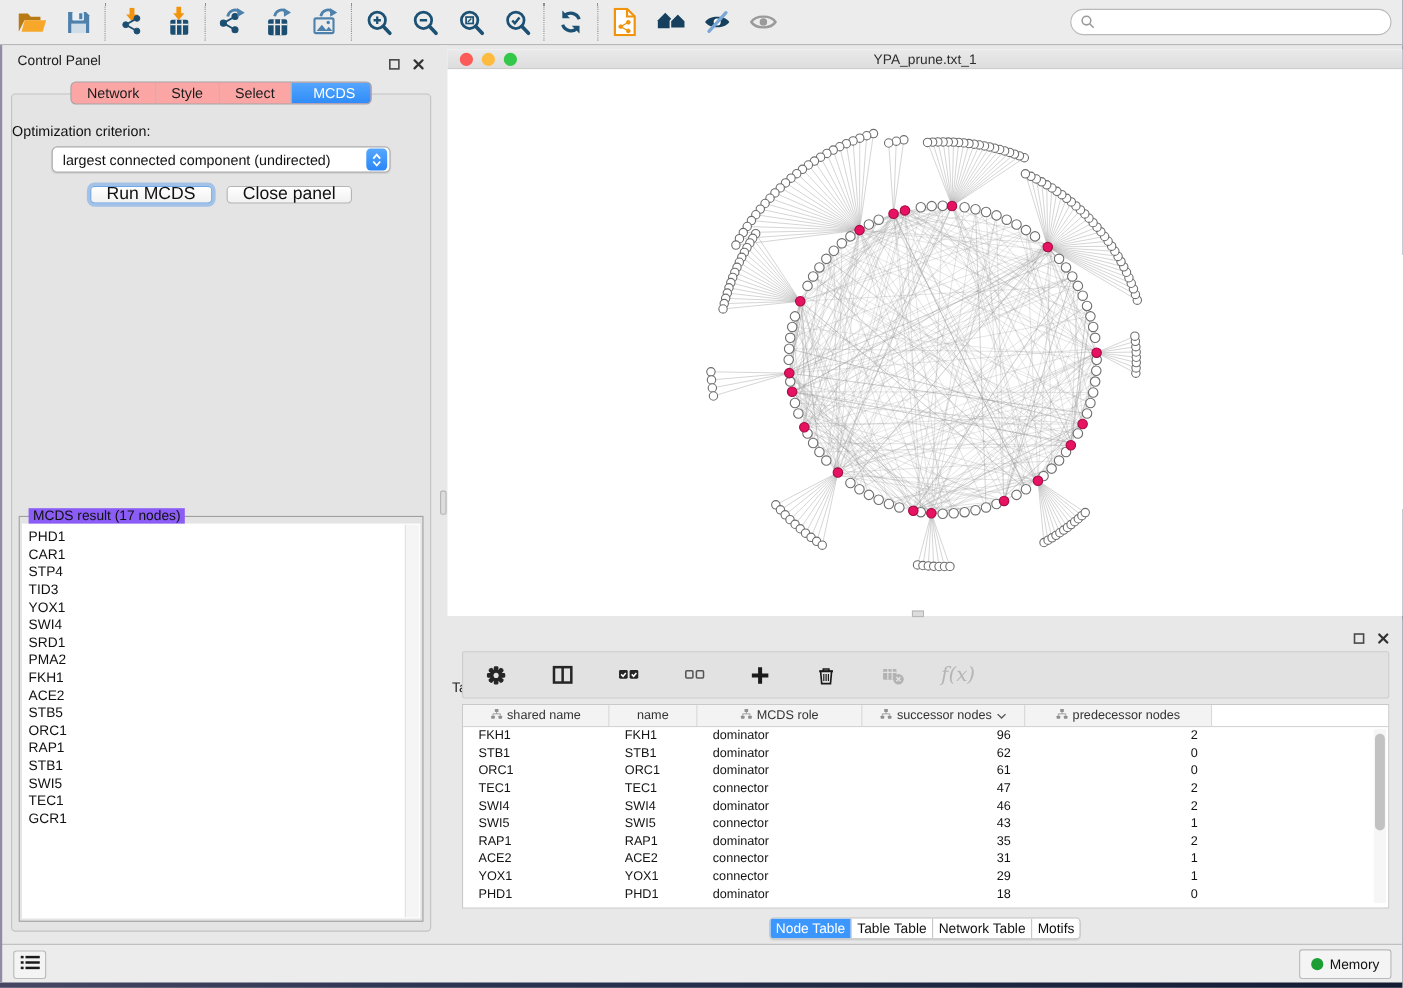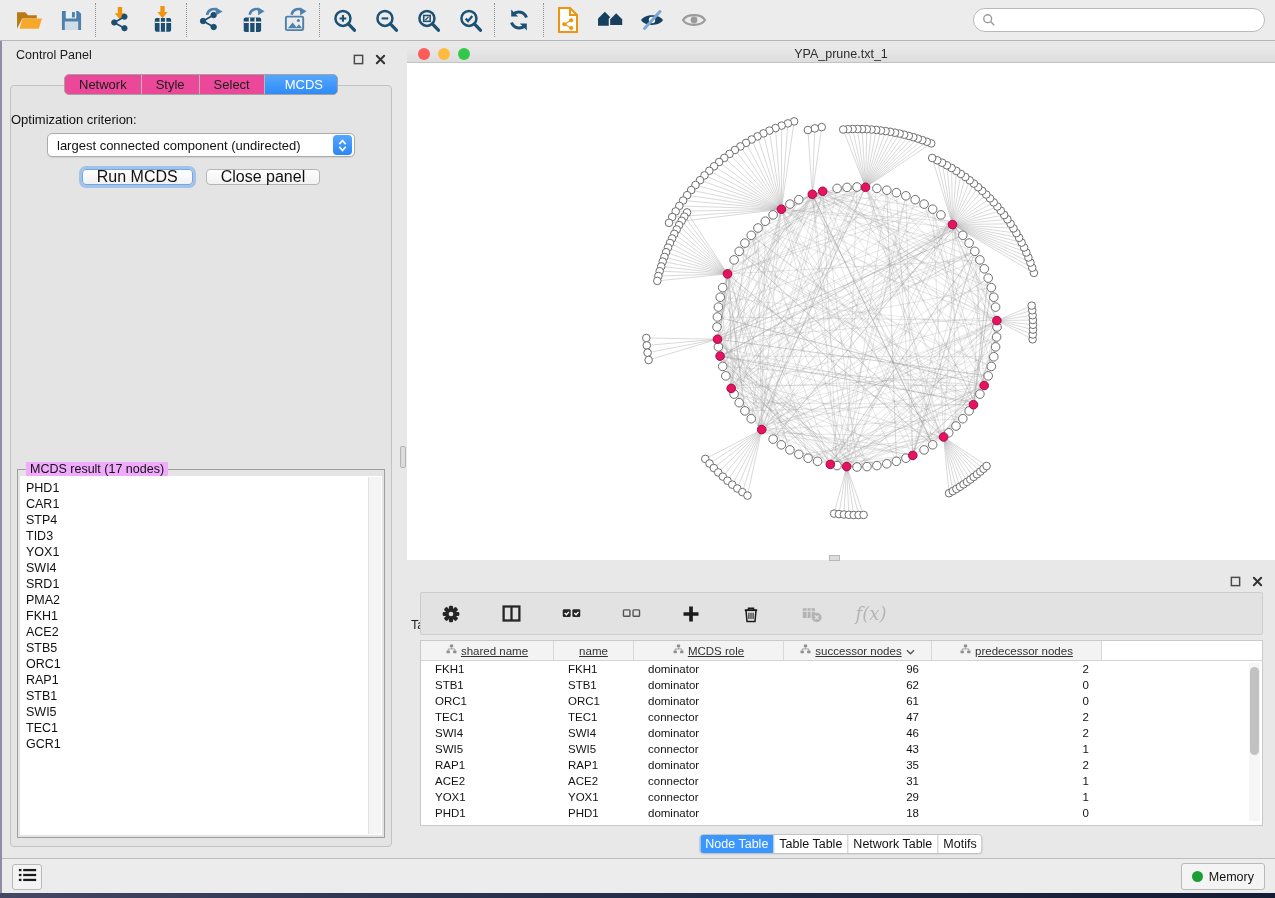--- a/index.html
+++ b/index.html
@@ -20,39 +20,39 @@
                border-radius:13px; display:flex; align-items:center; padding:0 8px; gap:5px; }
   .searchbox input { border:none; outline:none; flex:1; font-size:12.5px; background:transparent; font-family:inherit; }
 
   .left-strip { position:absolute; left:0; top:41px; width:2px; height:852px; background:#938ba6; z-index:40; }
 
   
   #control-panel { position:absolute; left:2px; top:41px; width:398px; height:817px; }
   .panel-title { position:absolute; top:7px; left:14px; font-size:12.5px; color:#1c1c1c; }
   .panel-btns { position:absolute; top:10px; right:14px; display:flex; gap:11px; align-items:center; }
   .cp-tabs { position:absolute; top:33px; left:50%; transform:translateX(-50%); display:flex;
-             border:1px solid #a3a3a3; border-radius:5px; overflow:hidden; background:#ec4899; z-index:2; height:21px; }
+             border:1px solid #a3a3a3; border-radius:5px; overflow:hidden; background:#fca5a5; z-index:2; height:21px; }
   .seg { padding:0 14px; line-height:20px; font-size:13px; color:#1c1c1c; border-left:1px solid #b9b9b9; }
   .seg:first-child { border-left:none; }
   .seg.active { background:linear-gradient(#55a7fd,#2e8bf8); color:#fff;padding-left:20px; }
   .cp-box { position:absolute; left:8px; right:8px; top:44px; bottom:11px; background:#e4e4e4;
             border:1px solid #c2c2c2; border-radius:4px; }
   .opt-label { position:absolute; top:26px; width:100%; text-align:left; font-size:13px; color:#111; }
   .select { position:absolute; top:47px; left:36px; right:36px; height:24px; background:#fff;
             border:1px solid #ababab; border-radius:5px; display:flex; align-items:center;
             box-shadow:0 1px 1px rgba(0,0,0,.08); }
   .select-label { flex:1; font-size:13px; padding-left:9px; color:#111; white-space:nowrap; overflow:hidden; }
   .stepper { width:19px; height:20px; margin-right:2px; border-radius:4px; flex:none;
              background:linear-gradient(#55a7fd,#2a87f8); display:flex; align-items:center; justify-content:center; }
   .btn-row { position:absolute; top:83px; width:100%; display:flex; justify-content:center; gap:13px; }
   .btn { height:16px; padding:0 14px; background:linear-gradient(#fff,#f1f1f1); border:1px solid #b5b5b5;
          border-radius:4px; font-size:16px; color:#111; display:flex; align-items:center; }
   .btn.focused { border-color:#6ca9e8; box-shadow:0 0 0 3px rgba(100,160,235,.5); }
   .fieldset { position:absolute; left:6px; right:6px; top:383px; bottom:8px; border:1px solid #9f9f9f; }
-  .legend { position:absolute; top:-8px; left:8px; background:#f0abfc; padding:0 4px; font-size:12.5px; color:#111; z-index:1; }
+  .legend { position:absolute; top:-8px; left:8px; background:#8b5cf6; padding:0 4px; font-size:12.5px; color:#111; z-index:1; }
   .listbox { position:absolute; left:2px; right:2px; top:6px; bottom:2px; background:#fff; overflow:hidden; padding-top:4px; }
   .mcds-item { font-size:12.5px; line-height:16px; padding-left:6px; color:#111; }
   .list-scroll { position:absolute; top:0; right:0; bottom:0; width:13px; background:#f5f5f5; border-left:1px solid #e2e2e2; }
 
   
   #right-region { position:absolute; left:400px; top:41px; right:0; height:817px; }
   .v-divider { position:absolute; left:0; top:0; width:7px; height:100%; background:#e8e8e8; }
   .v-handle { position:absolute; left:0; top:405px; width:6px; height:22px; background:#dcdcdc;
               border:1px solid #b5b5b5; border-radius:2px; }
 
@@ -73,21 +73,21 @@
   .tp-toolbar { position:absolute; left:13px; right:12px; top:29px; height:43px; background:#e2e2e2;
                 border:1px solid #cdcdcd; border-radius:2px; display:flex; align-items:center;
                 padding-left:12px; gap:24px; }
   .ttbtn { width:36px; height:36px; display:flex; align-items:center; justify-content:center; }
   .fx { font-family:"DejaVu Serif",serif; font-style:italic; font-size:18px; color:#b5b5b5; }
 
   .tablewrap { position:absolute; left:13px; right:12px; top:77px; height:186px; background:#fff;
                border:1px solid #c9c9c9; overflow:hidden; }
   .thead { display:flex; height:20px; background:#f3f3f3; border-bottom:1px solid #d4d4d4; }
   .th { display:flex; align-items:center; justify-content:center; gap:4px; border-right:1px solid #d8d8d8;
-        font-size:11.5px; color:#333; flex:none; white-space:nowrap; overflow:hidden;text-decoration:underline; }
+        font-size:11.5px; color:#333; flex:none; white-space:nowrap; overflow:hidden; }
   .th-filler { flex:1; background:#fff; }
   .tr { display:flex; height:16px; }
   .td { font-size:11.5px; line-height:16px; padding-left:14px; color:#131313; white-space:nowrap;
         overflow:hidden; flex:none; }
   .td.num { text-align:right; padding-right:13px; padding-left:0; }
   .tscroll { position:absolute; top:22px; right:2px; bottom:4px; width:11px; background:#f6f6f6; }
   .tthumb { position:absolute; left:1px; right:1px; top:4px; height:88px; background:#c2c2c2; border-radius:5px; }
 
   .bt-tabs { position:absolute; left:50%; transform:translateX(-50%); top:271px; display:flex;
              border:1px solid #c2c2c2; border-radius:4px; overflow:hidden; background:#fff; height:20px;

